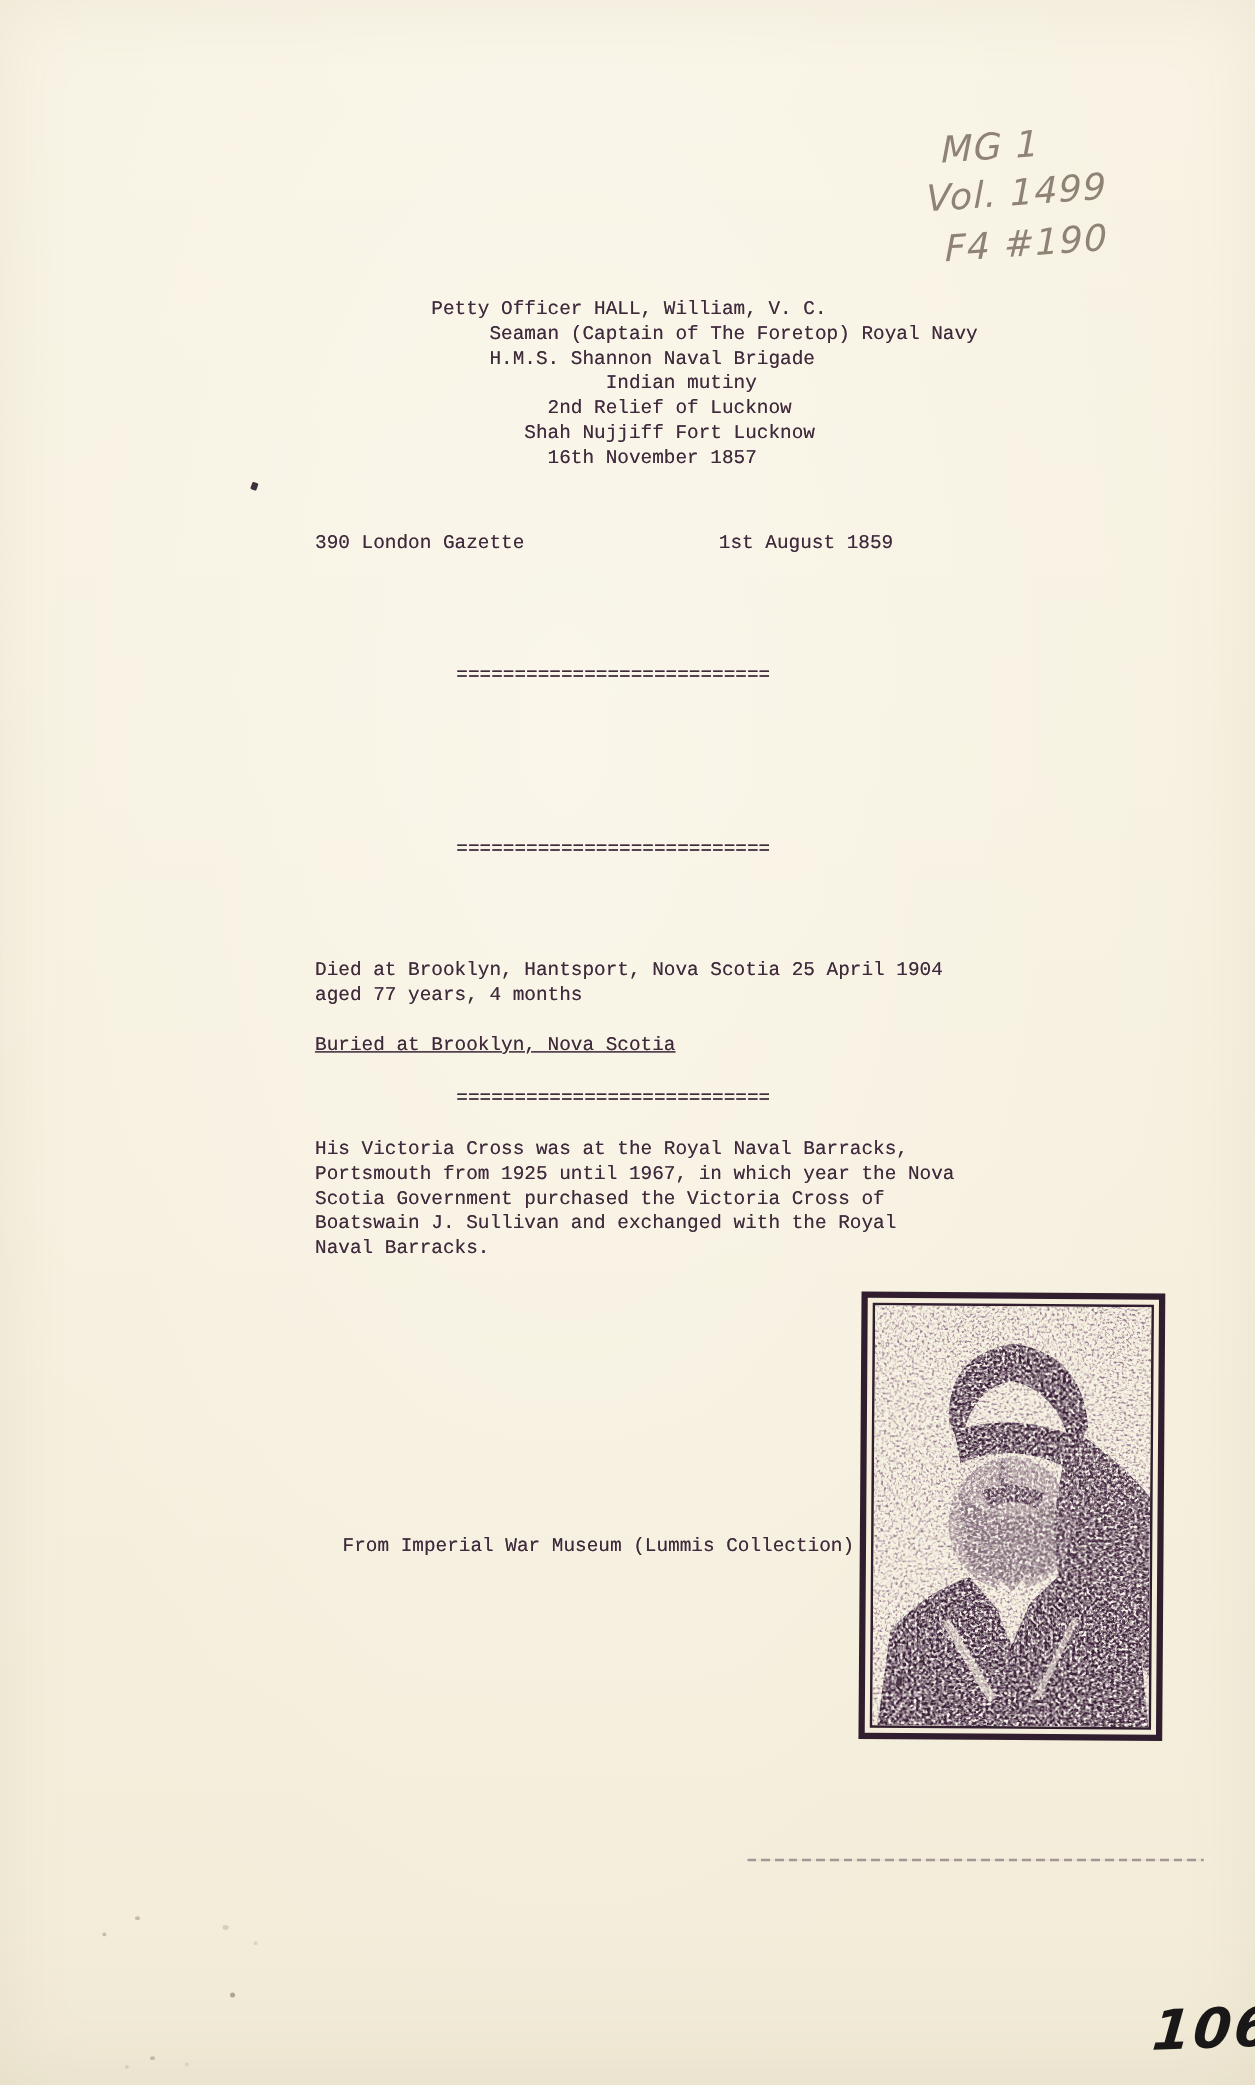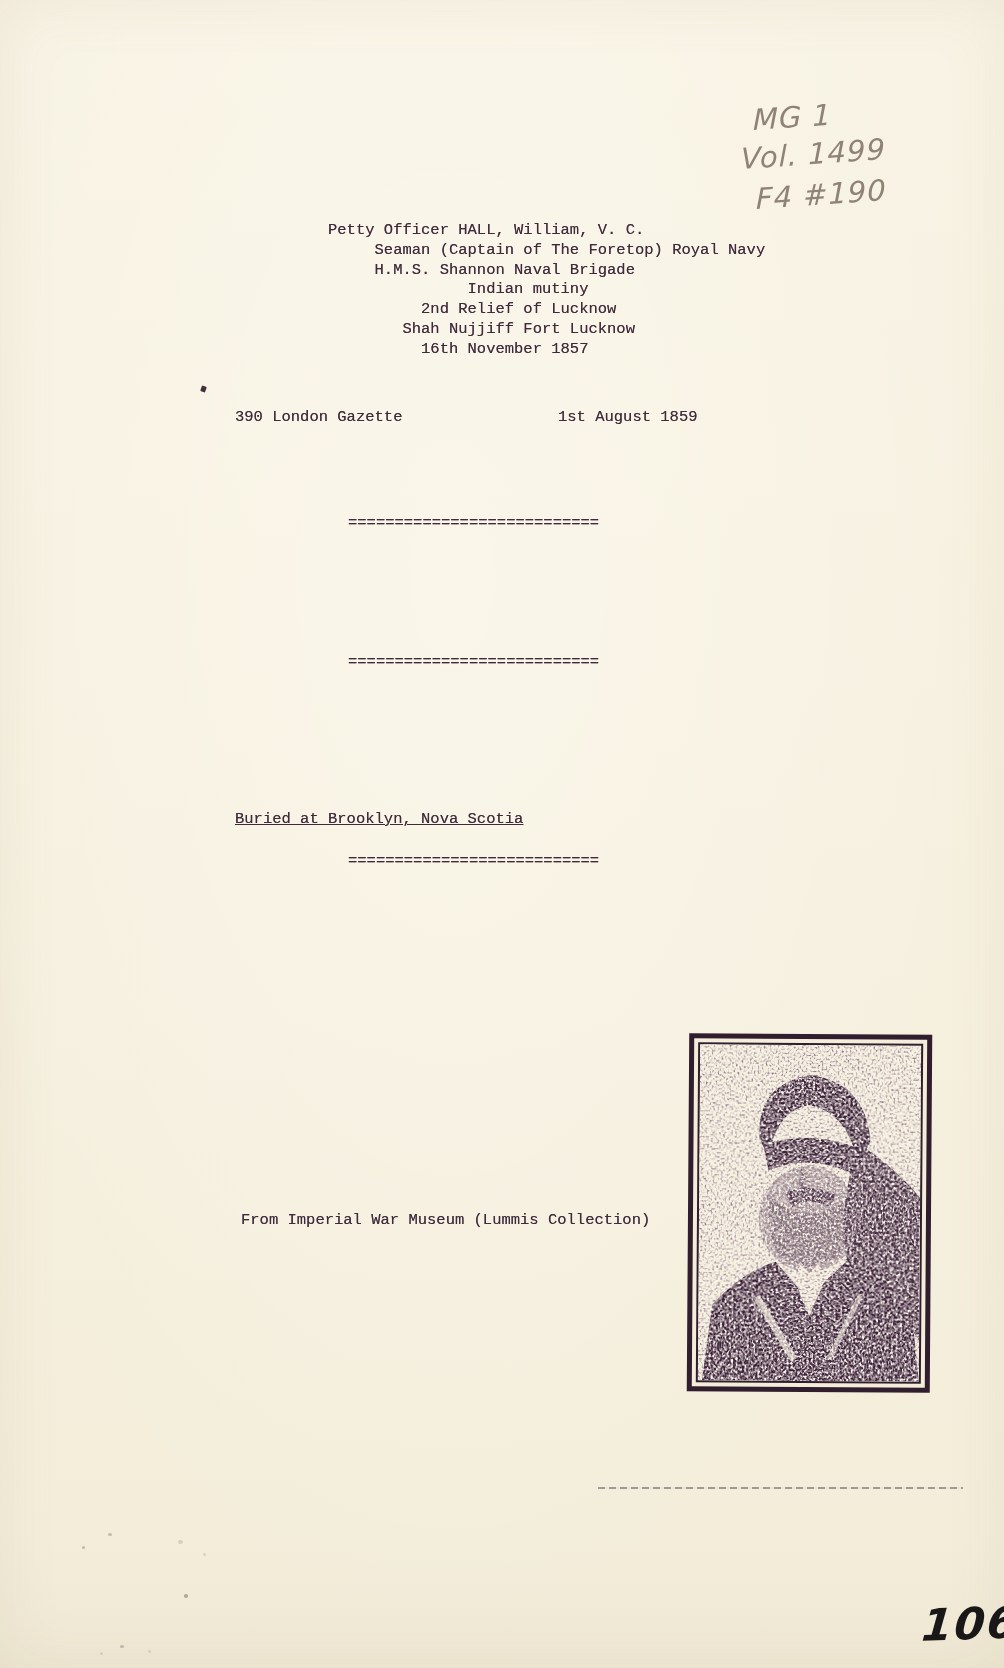--- a/index.html
+++ b/index.html
@@ -15,21 +15,21 @@
       radial-gradient(ellipse at 45% 35%, rgba(255,255,250,0.35), rgba(0,0,0,0) 70%),
       linear-gradient(180deg,#f8f3e4 0%,#f6f0df 55%,#f3edda 92%,#efe8d4 100%);
     box-shadow:inset 0 0 60px rgba(160,140,100,0.10);
   }
   .type{
     position:absolute;
     font-family:"Liberation Mono","DejaVu Sans Mono",monospace;
     font-size:15.5px;line-height:19.8px;
     color:#3f2a3c;
     white-space:pre;
-    margin:0;
+    margin:17px;
     text-shadow:0 0 0.5px rgba(63,42,60,0.65);
   }
   .hand{
     position:absolute;
     font-family:"DejaVu Sans",sans-serif;
     font-style:italic;
     color:#8f8376;
     font-size:29px;
     letter-spacing:1px;
     transform:rotate(-4deg) skewX(-4deg);
@@ -91,26 +91,33 @@
 
   <span class="type" style="left:235px;top:408px;">390 London Gazette</span>
   <span class="type" style="left:558px;top:408px;">1st August 1859</span>
 
 
   <span class="type" style="left:348px;top:514px;">===========================</span>
 
 
   <span class="type" style="left:348px;top:653px;">===========================</span>
 
+  <pre class="type" style="left:235px;top:750px;">Died at Brooklyn, Hantsport, Nova Scotia 25 April 1904
+aged 77 years, 4 months</pre>
   <span class="type" style="left:235px;top:810px;text-decoration:underline;">Buried at Brooklyn, Nova Scotia</span>
 
   <span class="type" style="left:348px;top:852px;">===========================</span>
 
+  <pre class="type" style="left:235px;top:893px;">His Victoria Cross was at the Royal Naval Barracks,
+Portsmouth from 1925 until 1967, in which year the Nova
+Scotia Government purchased the Victoria Cross of
+Boatswain J. Sullivan and exchanged with the Royal
+Naval Barracks.</pre>
 
-  <span class="type" style="left:241px;top:1211px;">From Imperial War Museum (Lummis Collection)</span>
+  <span class="type" style="left:257px;top:1211px;">From Imperial War Museum (Lummis Collection)</span>
 
   <div class="photo-frame" title="Portrait of Petty Officer William Hall">
     <div class="photo-inner">
       <svg viewBox="0 0 221 336" preserveAspectRatio="none">
         <defs>
           <filter id="spkLight" x="0" y="0" width="100%" height="100%">
             <feTurbulence type="fractalNoise" baseFrequency="0.45" numOctaves="3" seed="11"></feTurbulence>
             <feColorMatrix type="matrix" values="0 0 0 0 0.95  0 0 0 0 0.92  0 0 0 0 0.84  2 2 2 0 -2.6"></feColorMatrix>
           </filter>
           <filter id="spkDark" x="0" y="0" width="100%" height="100%">

